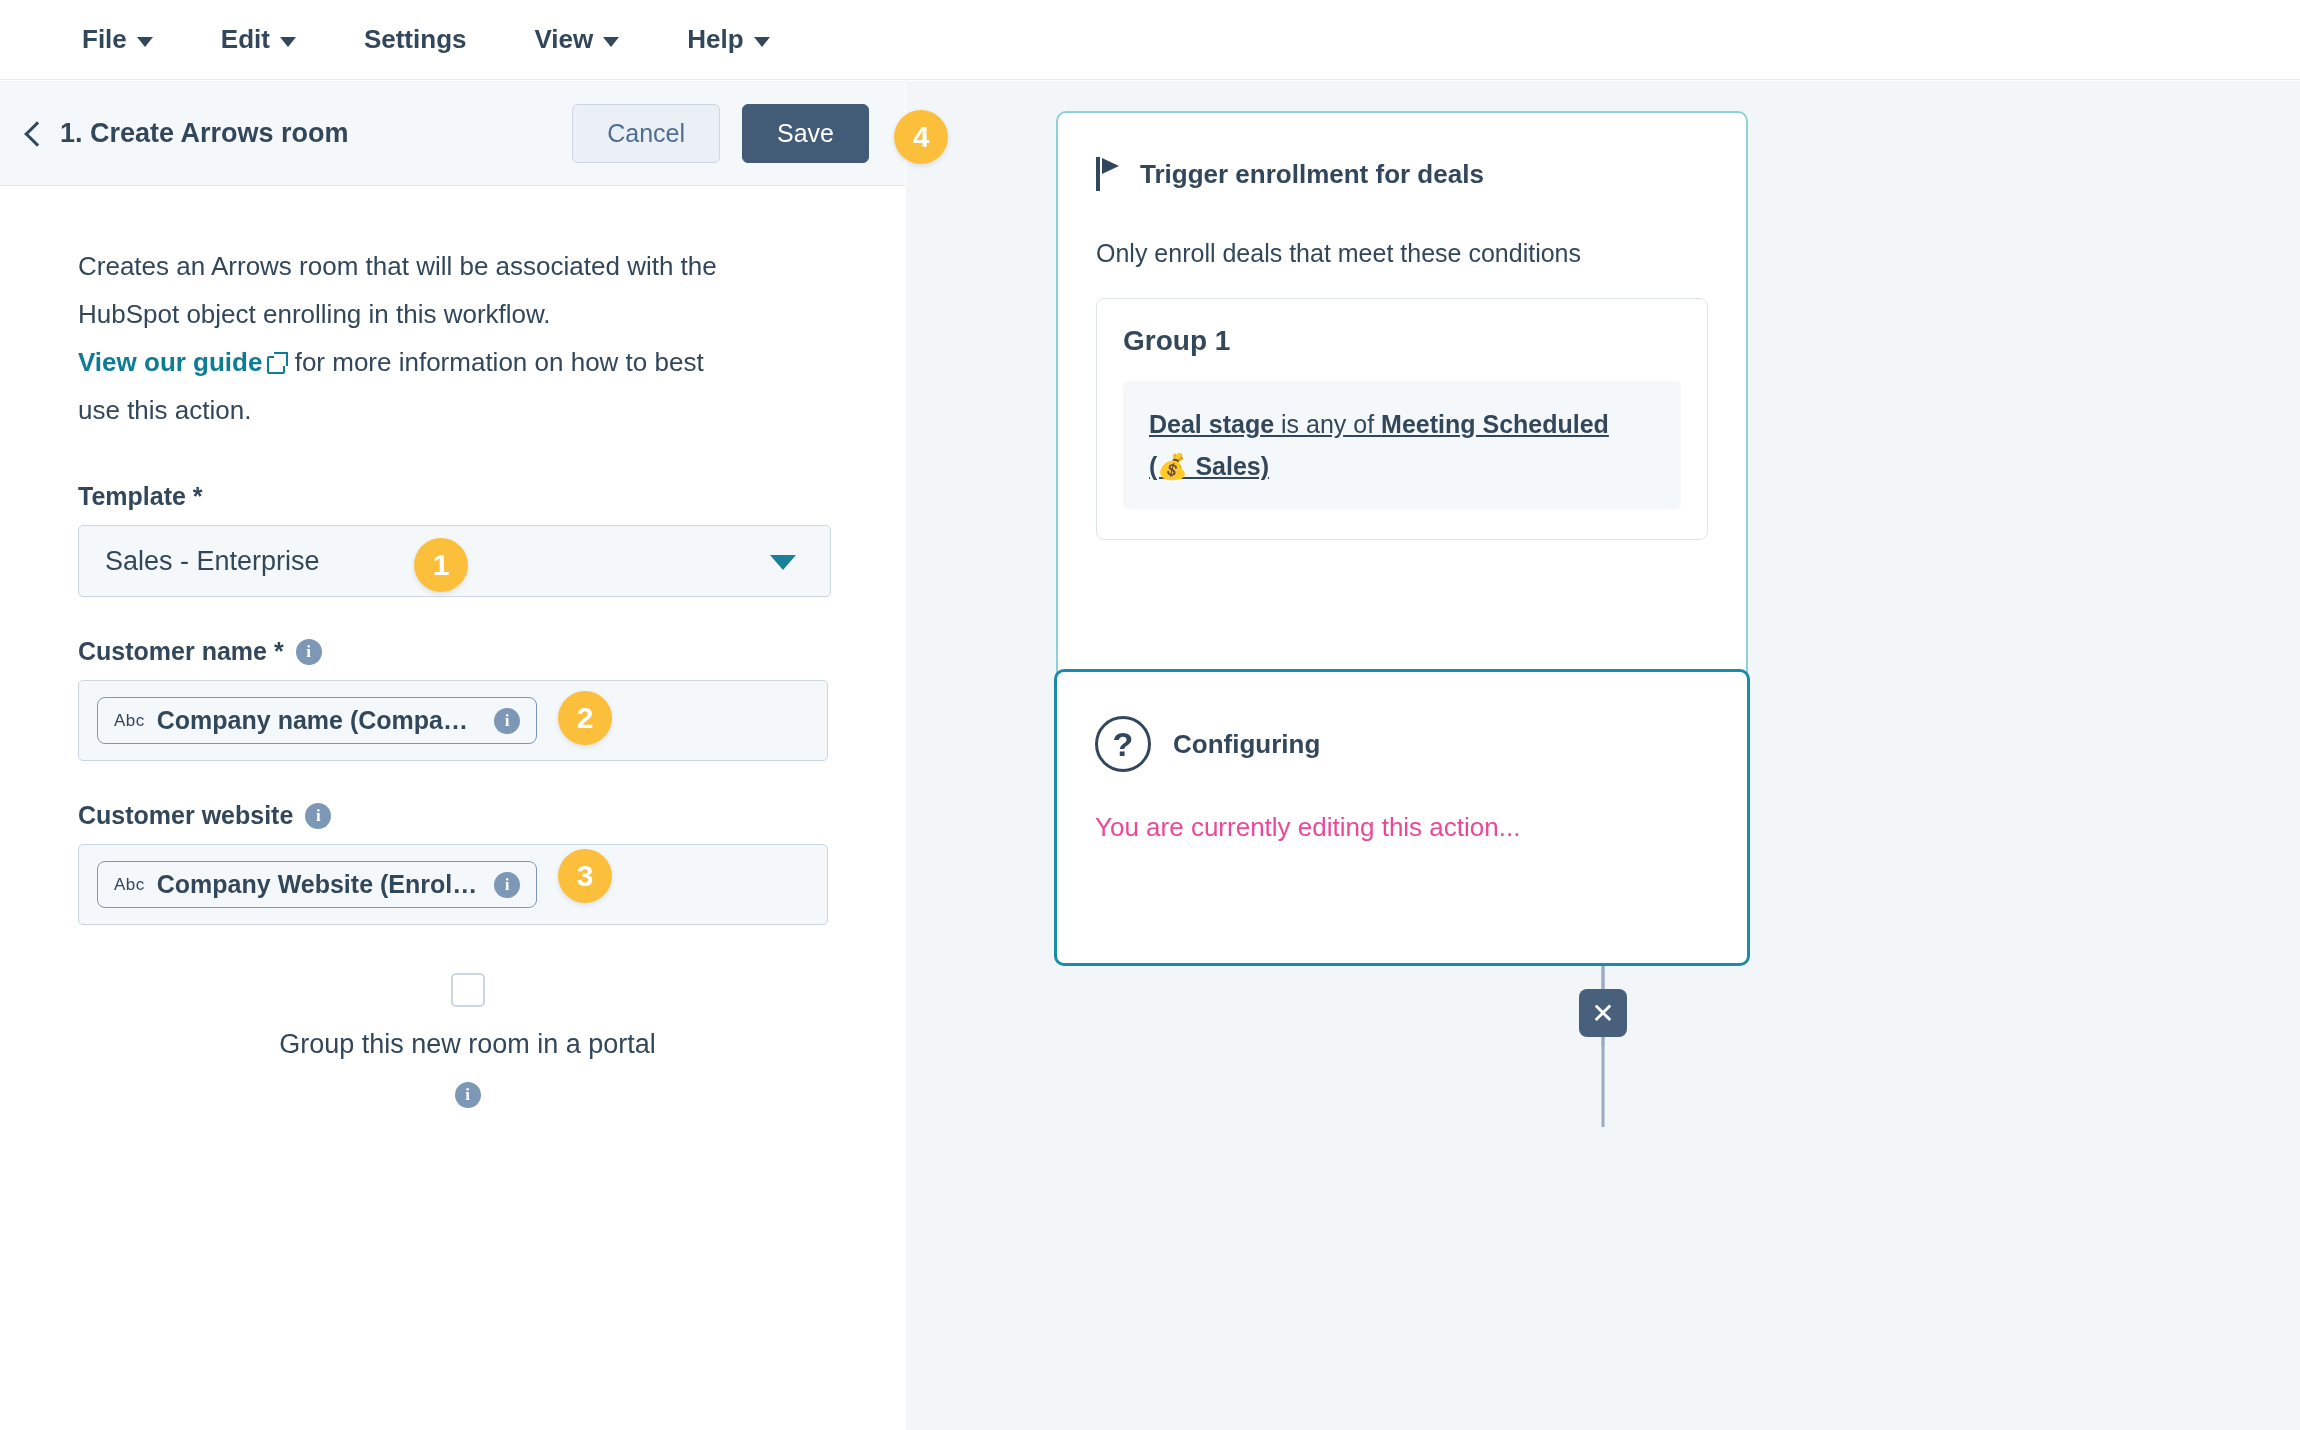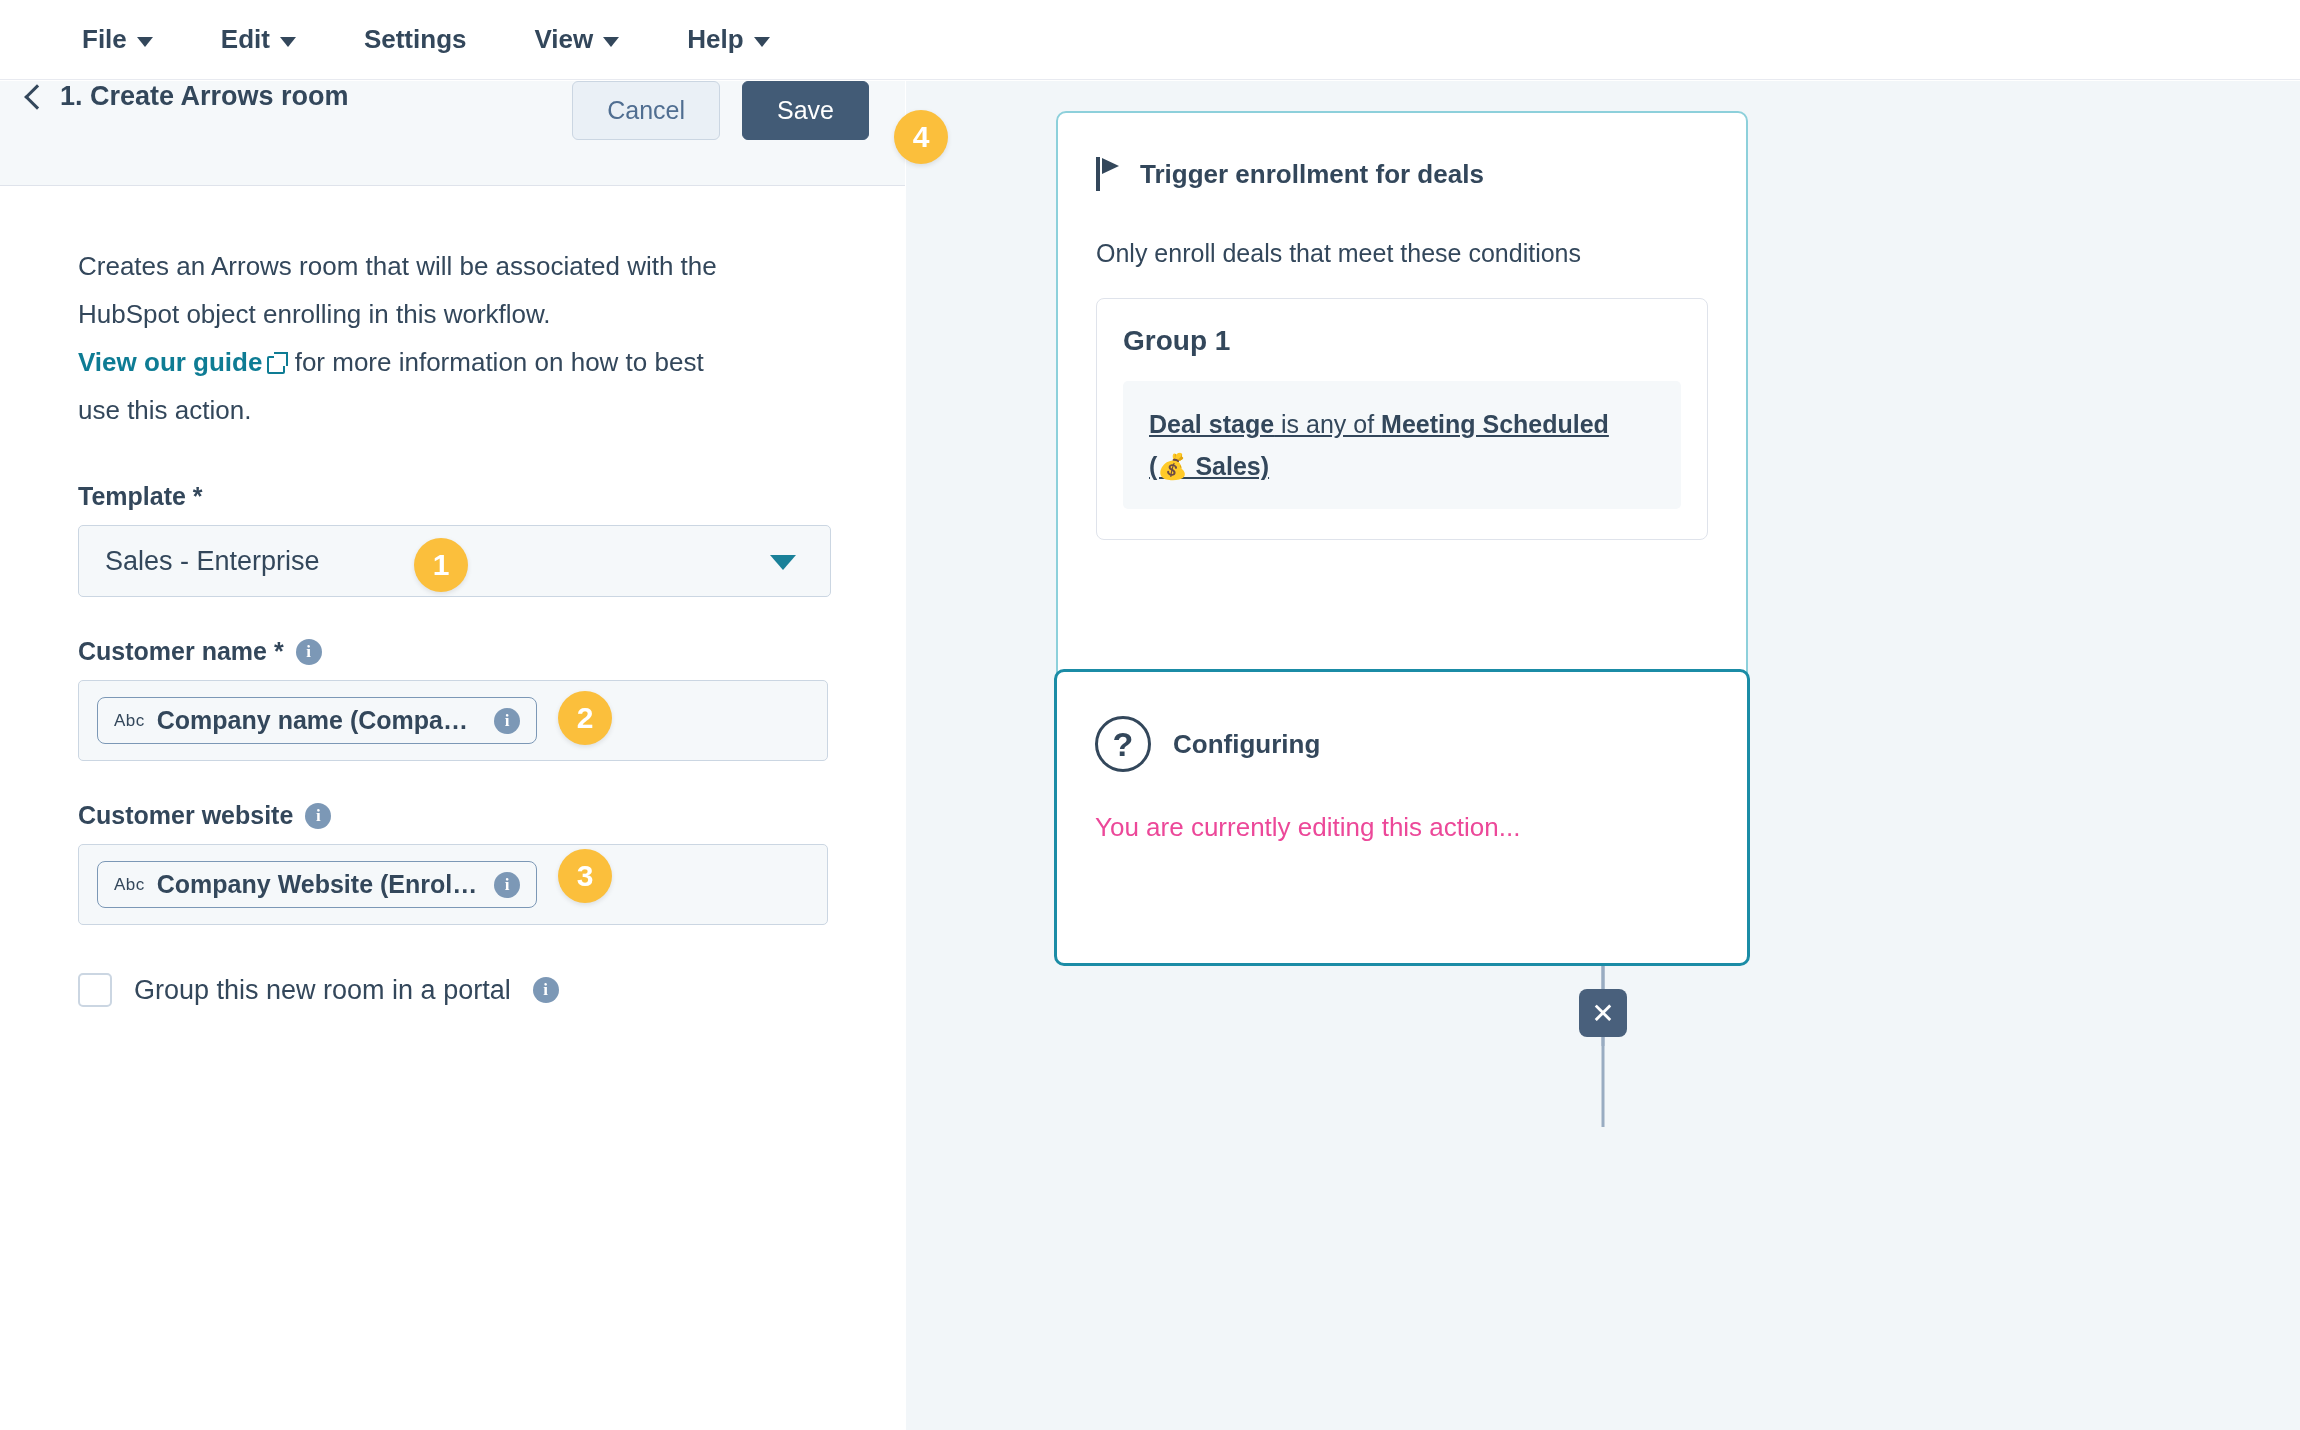--- a/index.html
+++ b/index.html
@@ -53,21 +53,21 @@
   }
 
   
   .subheader {
     position: absolute;
     top: 81px; left: 0;
     width: 905px;
     height: 105px;
     background: #f5f8fa;
     display: flex;
-    align-items: flex-start;
+    align-items: center;
     border-bottom: 1px solid #dfe3eb;
   }
   .back-chevron {
     margin-left: 18px;
     width: 30px; height: 30px;
     position: relative;
     cursor: pointer;
     flex: 0 0 auto;
   }
   .back-chevron::before {
@@ -257,20 +257,21 @@
     white-space: nowrap;
     overflow: hidden;
     text-overflow: ellipsis;
   }
 
   .checkrow {
     display: flex;
     align-items: center;
     gap: 22px;
     margin-top: 48px;
+    flex-direction: column;
   }
   .checkbox {
     width: 34px; height: 34px;
     border: 2px solid #cbd6e2;
     border-radius: 5px;
     background: #ffffff;
     cursor: pointer;
     flex: 0 0 auto;
   }
   .checkrow-label {

